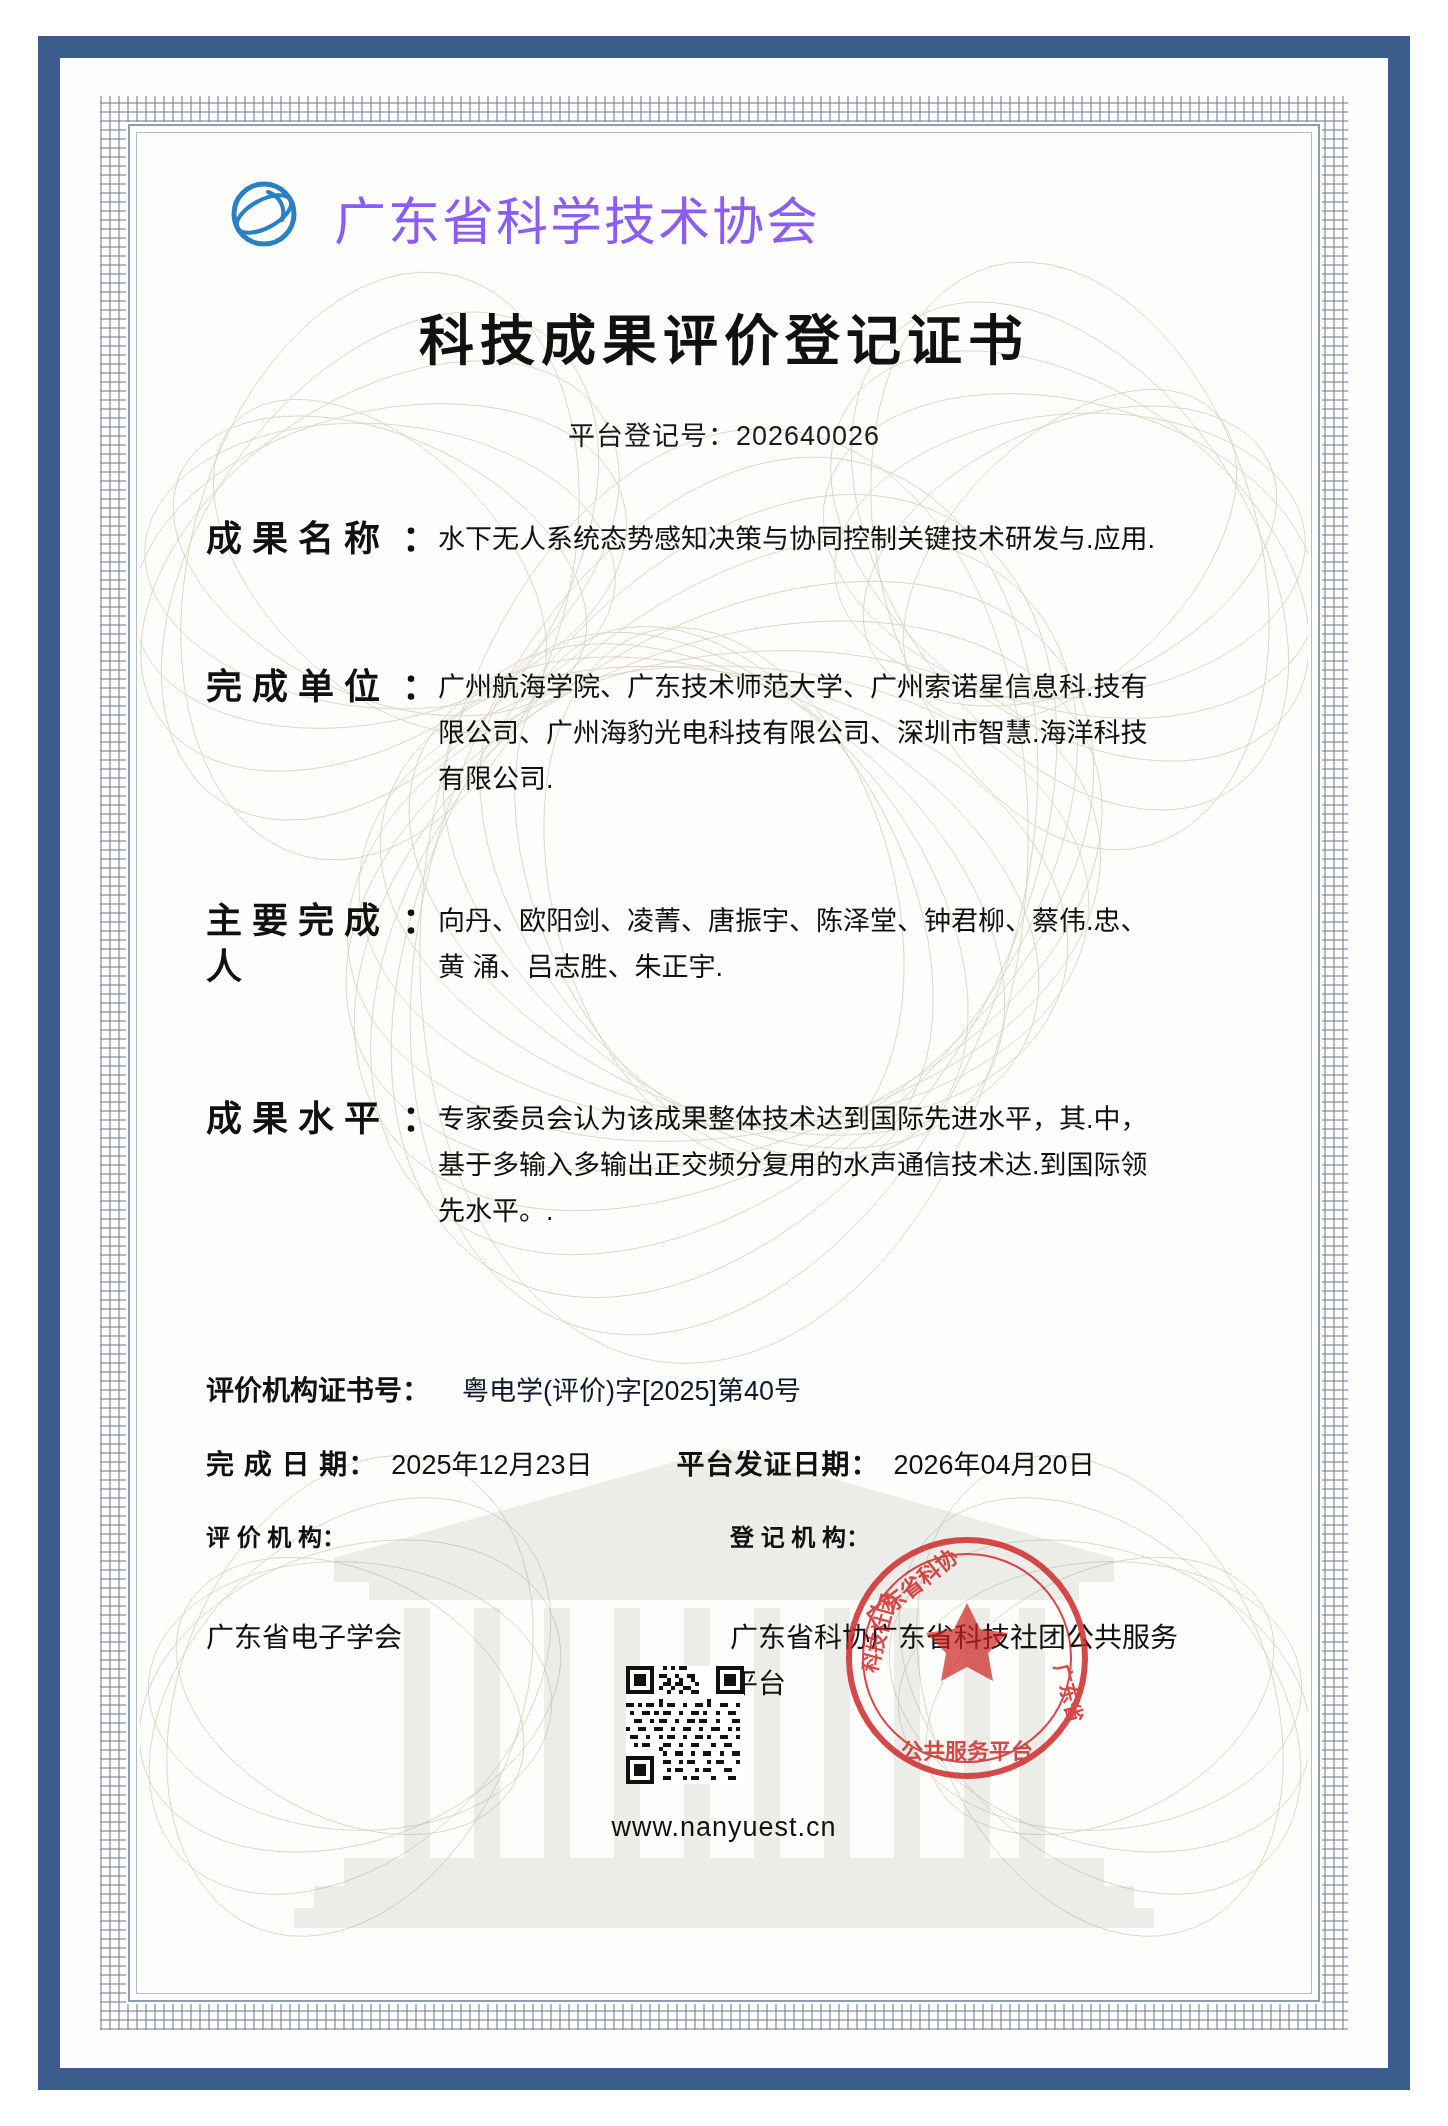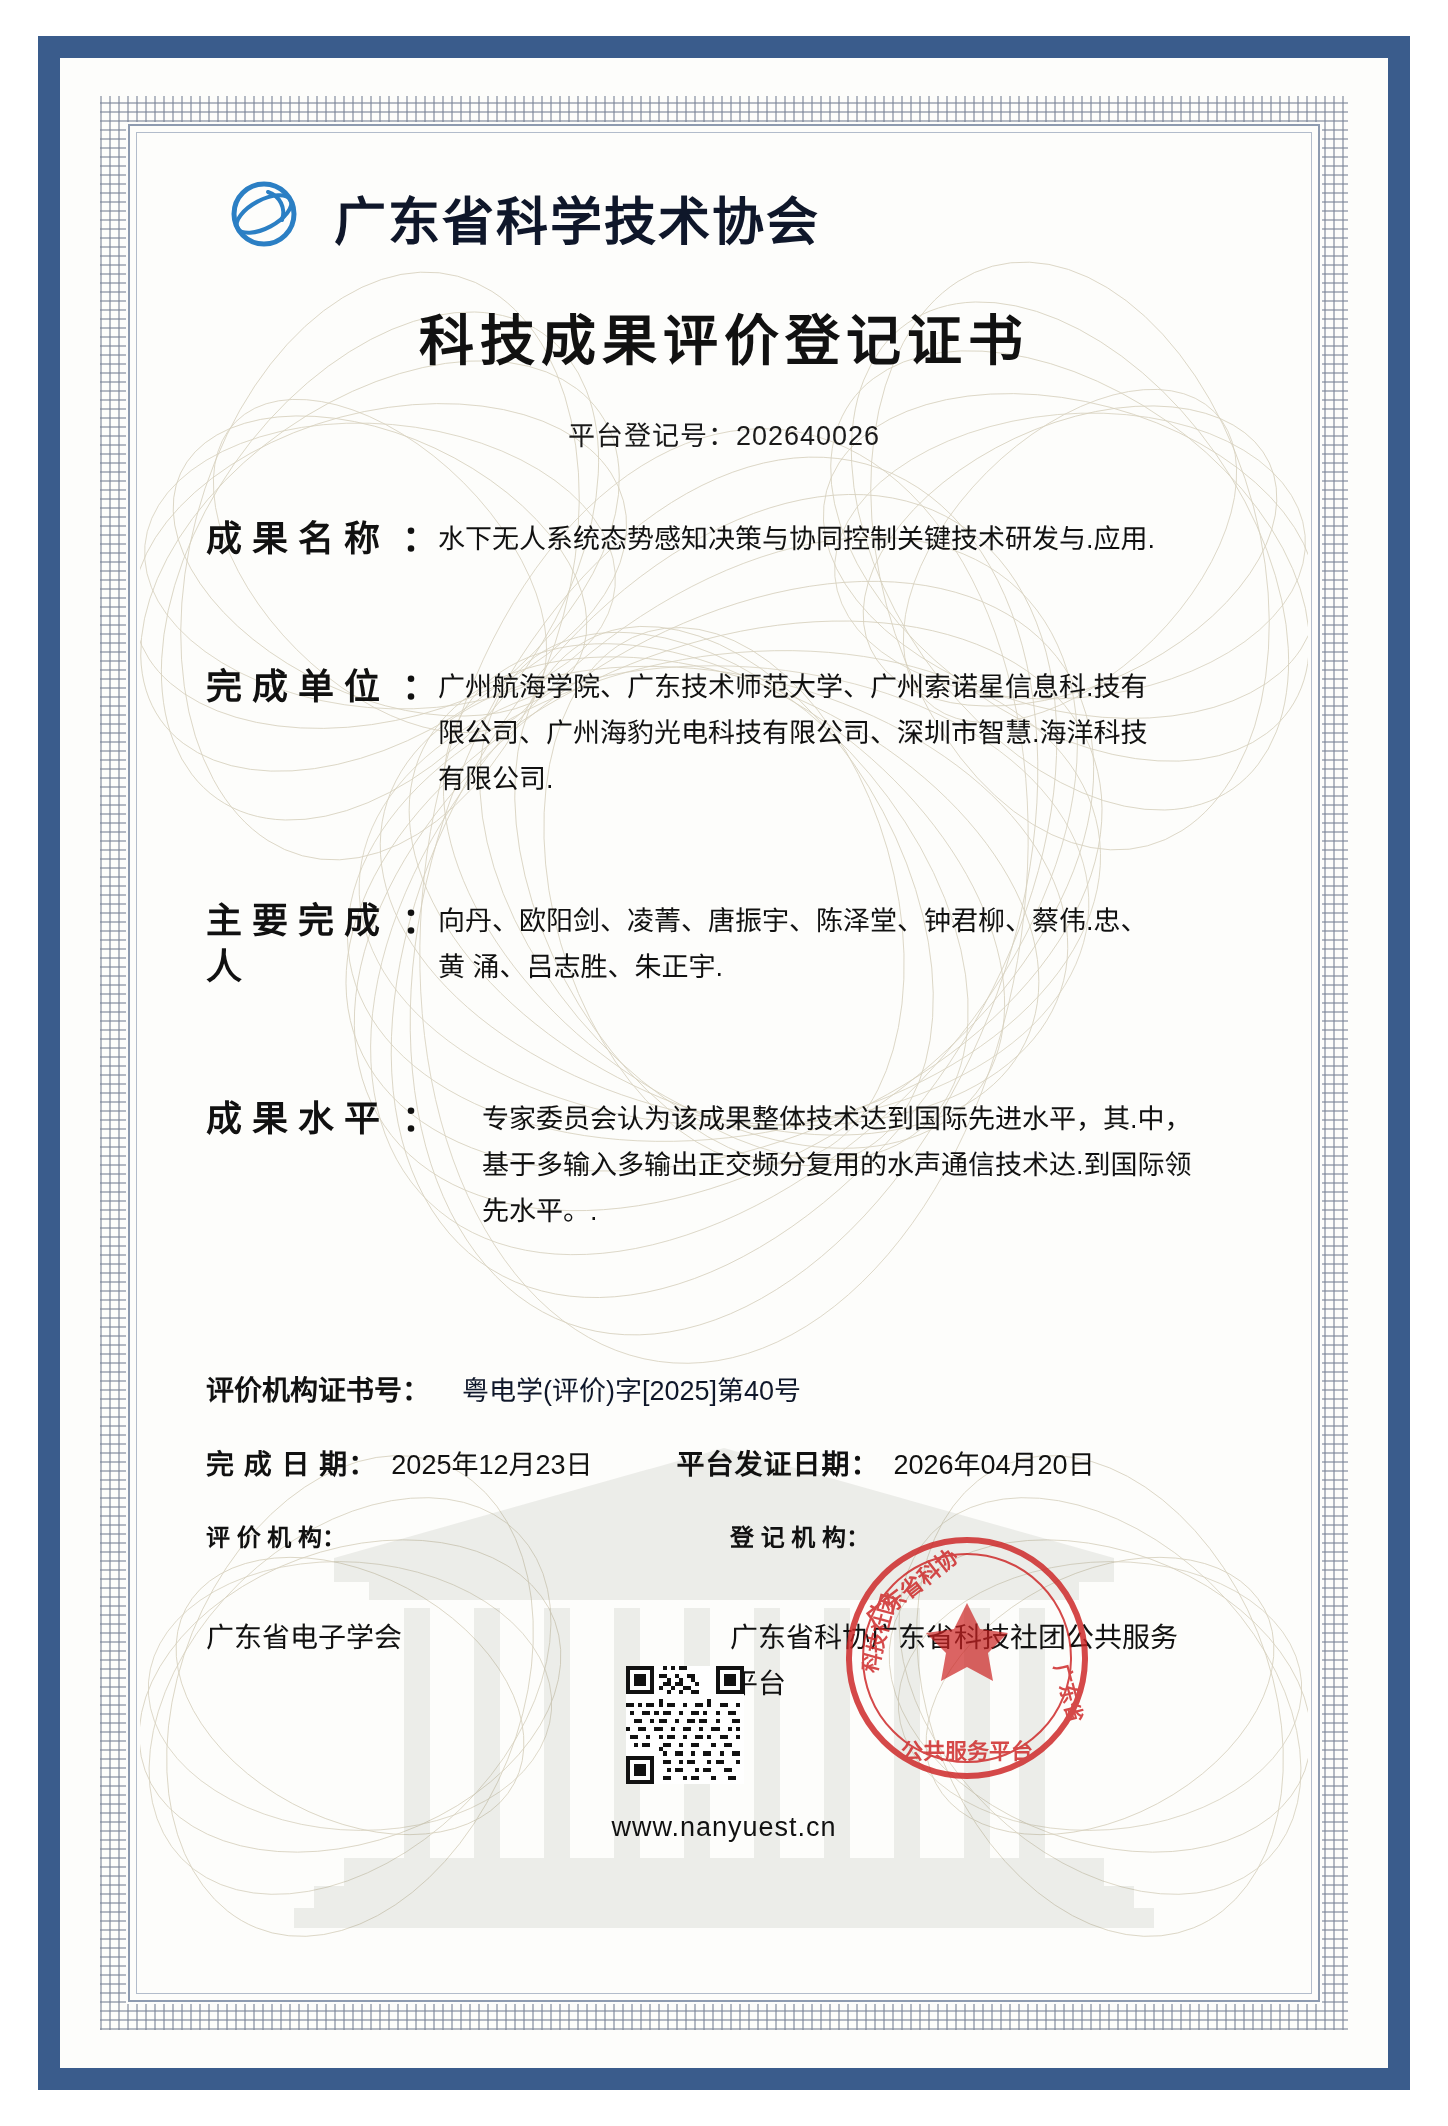--- a/index.html
+++ b/index.html
@@ -128,23 +128,23 @@
     gap: 18px;
   }
   .brand-mark {
     width: 92px;
     height: 86px;
     flex: none;
   }
   .brand-text {
     font-family: "Liberation Sans", sans-serif;
     font-size: 52px;
-    font-weight: bold;
+    font-weight: normal;
     letter-spacing: 2px;
-    color: #0f172a;
+    color: #8b5cf6;
     white-space: nowrap;
     text-align: right;
   }
 
   .cert-title {
     position: absolute;
     left: 0;
     top: 160px;
     width: 1168px;
     text-align: center;
@@ -193,21 +193,21 @@
     font-size: 27px;
     color: #111111;
     line-height: 46px;
     width: 720px;
     word-break: break-all;
   }
 
   #f-name   { left: 66px; top: 380px; }
   #f-units  { left: 66px; top: 528px; }
   #f-people { left: 66px; top: 762px; }
-  #f-level  { left: 66px; top: 960px; gap: 44px; }
+  #f-level  { left: 66px; top: 960px; }
 
   
   .lower {
     position: absolute;
     left: 66px;
     top: 1232px;
     width: 1050px;
   }
   .row-inst {
     display: flex;

